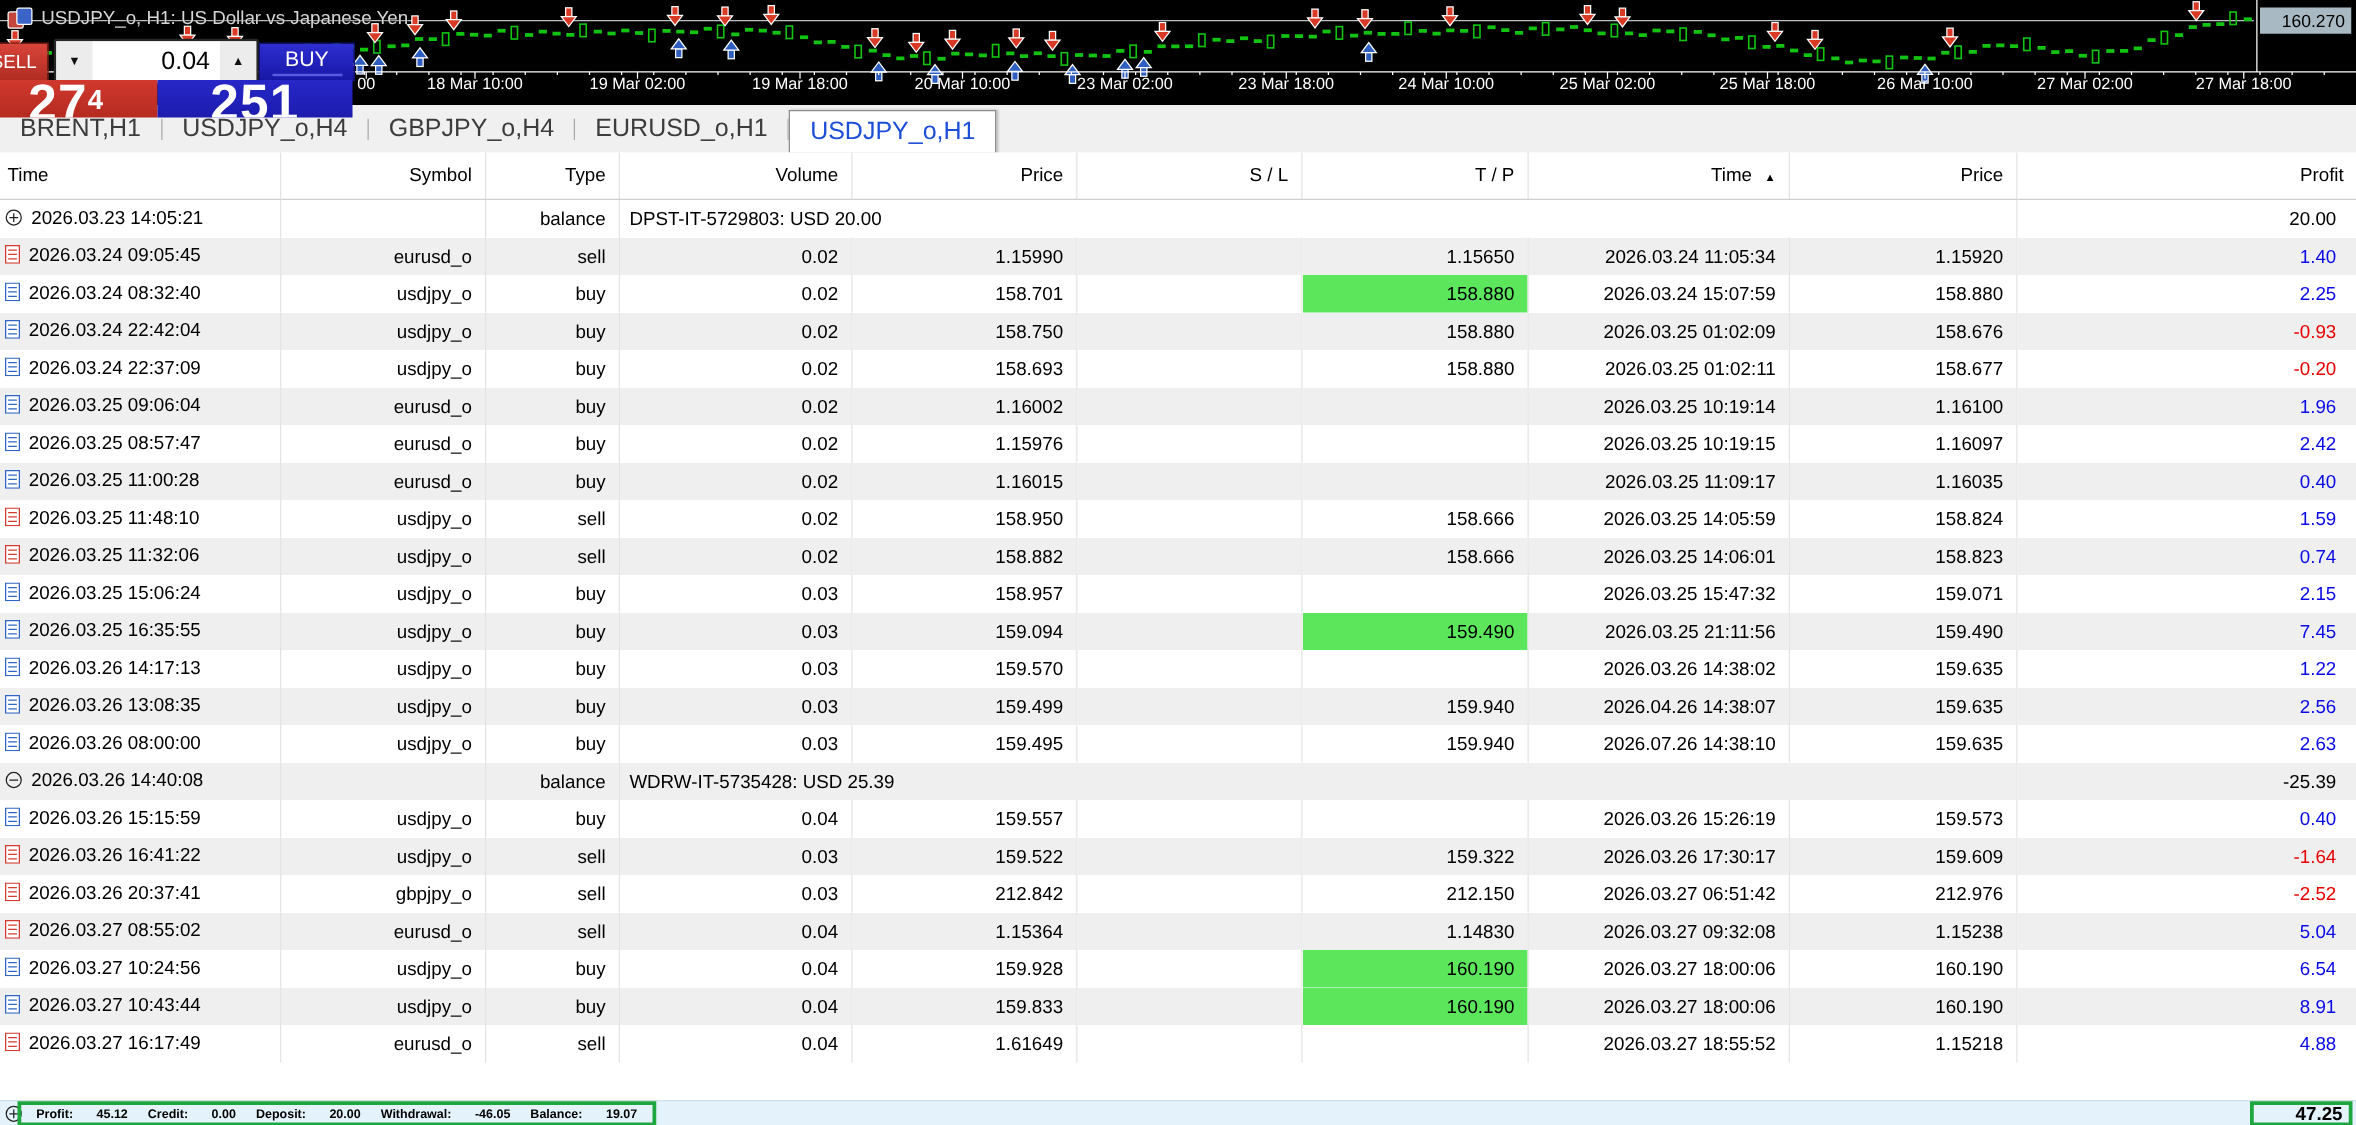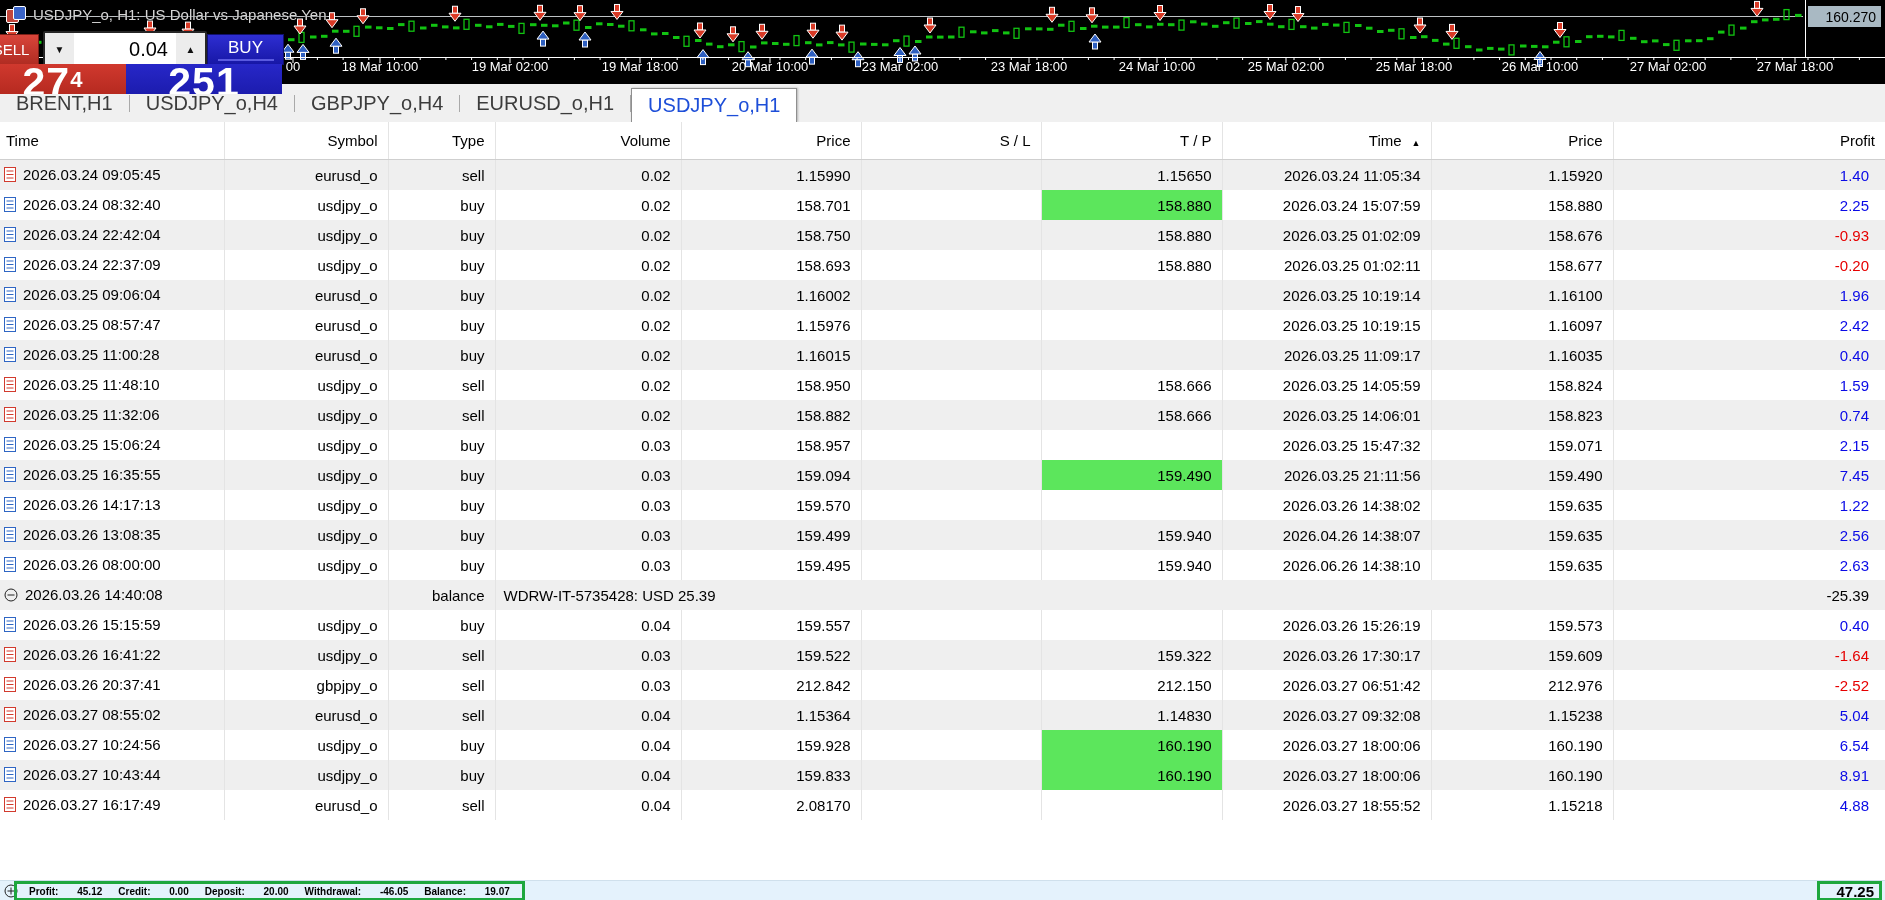--- a/index.html
+++ b/index.html
@@ -59,21 +59,21 @@
   td.p-neg{color:#e60000;}
   .sort-arrow{font-size:9px;margin-left:10px;color:#000;}
   
   #summary{position:absolute;left:0;top:880px;width:1885px;height:20px;background:#e4f2fc;
     border-top:1px solid #cfe0ec;}
   #summary .icn{position:absolute;left:4px;top:3px;}
   #summary-box{position:absolute;left:14px;top:0;height:20px;box-sizing:border-box;
     border:3px solid #1ea73e;display:flex;align-items:center;padding:0 12px;background:transparent;}
   #summary-box span{font-weight:bold;font-size:10px;margin-right:16px;white-space:nowrap;}
   #summary-box span:last-child{margin-right:0;}
-  #total-box{position:absolute;right:3px;top:0;width:65px;height:20px;box-sizing:border-box;
+  #total-box{position:absolute;right:3px;top:0;width:82px;height:20px;box-sizing:border-box;
     border:3px solid #1ea73e;display:flex;align-items:center;justify-content:flex-end;
     padding-right:5px;font-weight:bold;font-size:15px;}
 </style>
 </head>
 <body>
 
 <div id="chart-wrap">
   <svg id="chart-svg" width="1885" height="84">
       <rect x="0" y="0" width="1885" height="84" fill="#000000"></rect>
       <line x1="0" y1="16.5" x2="1803" y2="16.5" stroke="#dfe3e7" stroke-width="1" opacity="0.85"></line>
@@ -546,20 +546,31 @@
           <th class=""><span>Volume</span></th>
           <th class=""><span>Price</span></th>
           <th class=""><span>S / L</span></th>
           <th class=""><span>T / P</span></th>
           <th class=""><span>Time</span><span class="sort-arrow">▲</span></th>
           <th class=""><span>Price</span></th>
           <th class=""><span>Profit</span></th>
         </tr>
       </thead>
     <tbody id="rows">
+        <tr class="">
+          <td class="c-time"><span class="icn"><svg width="14" height="14" viewBox="0 0 14 14">
+                <circle cx="7" cy="7" r="6" fill="none" stroke="#222"></circle>
+                <line x1="3.5" y1="7" x2="10.5" y2="7" stroke="#222"></line>
+                <line x1="7" y1="3.5" x2="7" y2="10.5" stroke="#222"></line>
+              </svg></span><span>2026.03.23 14:05:21</span></td>
+  <td></td>
+  <td>balance</td>
+          <td class="c-desc" colspan="6">DPST-IT-5729803: USD 20.00</td>
+          <td class="">20.00</td>
+        </tr>
         <tr class="striped">
           <td class="c-time"><span class="icn"><svg width="12" height="15" viewBox="0 0 12 15">
                 <rect x="0.5" y="0.5" width="11" height="14" fill="#fff" stroke="#d23b2e"></rect>
                 <line x1="2.5" y1="4" x2="9.5" y2="4" stroke="#d23b2e"></line>
                 <line x1="2.5" y1="7.5" x2="9.5" y2="7.5" stroke="#d23b2e"></line>
                 <line x1="2.5" y1="11" x2="9.5" y2="11" stroke="#d23b2e"></line>
               </svg></span><span>2026.03.24 09:05:45</span></td>
   <td>eurusd_o</td>
   <td>sell</td>
           <td>0.02</td>
@@ -780,21 +791,21 @@
                 <line x1="2.5" y1="4" x2="9.5" y2="4" stroke="#2f66c4"></line>
                 <line x1="2.5" y1="7.5" x2="9.5" y2="7.5" stroke="#2f66c4"></line>
                 <line x1="2.5" y1="11" x2="9.5" y2="11" stroke="#2f66c4"></line>
               </svg></span><span>2026.03.26 08:00:00</span></td>
   <td>usdjpy_o</td>
   <td>buy</td>
           <td>0.03</td>
     <td>159.495</td>
     <td></td>
     <td class="">159.940</td>
-    <td>2026.06.26 14:38:10</td>
+    <td>2026.07.26 14:38:10</td>
     <td>159.635</td>
           <td class="p-pos">2.63</td>
         </tr>
         <tr class="striped">
           <td class="c-time"><span class="icn"><svg width="14" height="14" viewBox="0 0 14 14">
                 <circle cx="7" cy="7" r="6" fill="none" stroke="#222"></circle>
                 <line x1="3.5" y1="7" x2="10.5" y2="7" stroke="#222"></line>
               </svg></span><span>2026.03.26 14:40:08</span></td>
   <td></td>
   <td>balance</td>
@@ -906,21 +917,21 @@
         <tr class="">
           <td class="c-time"><span class="icn"><svg width="12" height="15" viewBox="0 0 12 15">
                 <rect x="0.5" y="0.5" width="11" height="14" fill="#fff" stroke="#d23b2e"></rect>
                 <line x1="2.5" y1="4" x2="9.5" y2="4" stroke="#d23b2e"></line>
                 <line x1="2.5" y1="7.5" x2="9.5" y2="7.5" stroke="#d23b2e"></line>
                 <line x1="2.5" y1="11" x2="9.5" y2="11" stroke="#d23b2e"></line>
               </svg></span><span>2026.03.27 16:17:49</span></td>
   <td>eurusd_o</td>
   <td>sell</td>
           <td>0.04</td>
-    <td>2.08170</td>
+    <td>1.61649</td>
     <td></td>
     <td class=""></td>
     <td>2026.03.27 18:55:52</td>
     <td>1.15218</td>
           <td class="p-pos">4.88</td>
         </tr>
       </tbody>
   </table>
 </div>
 

